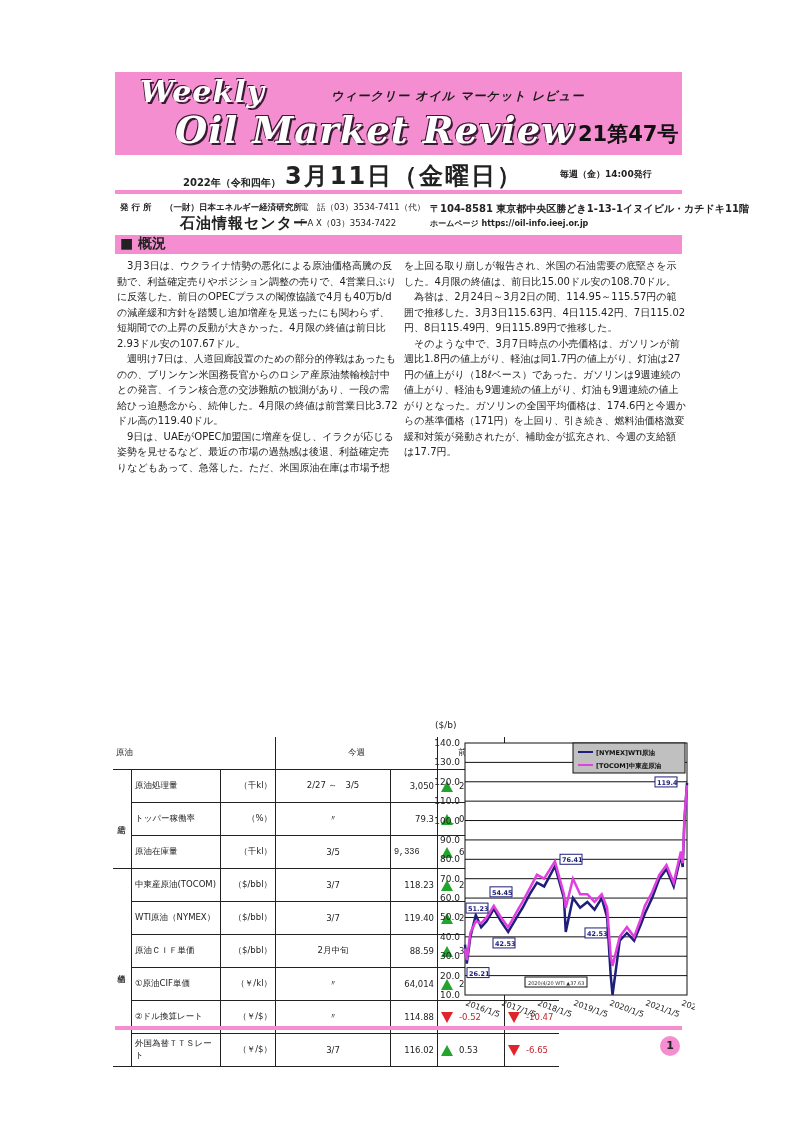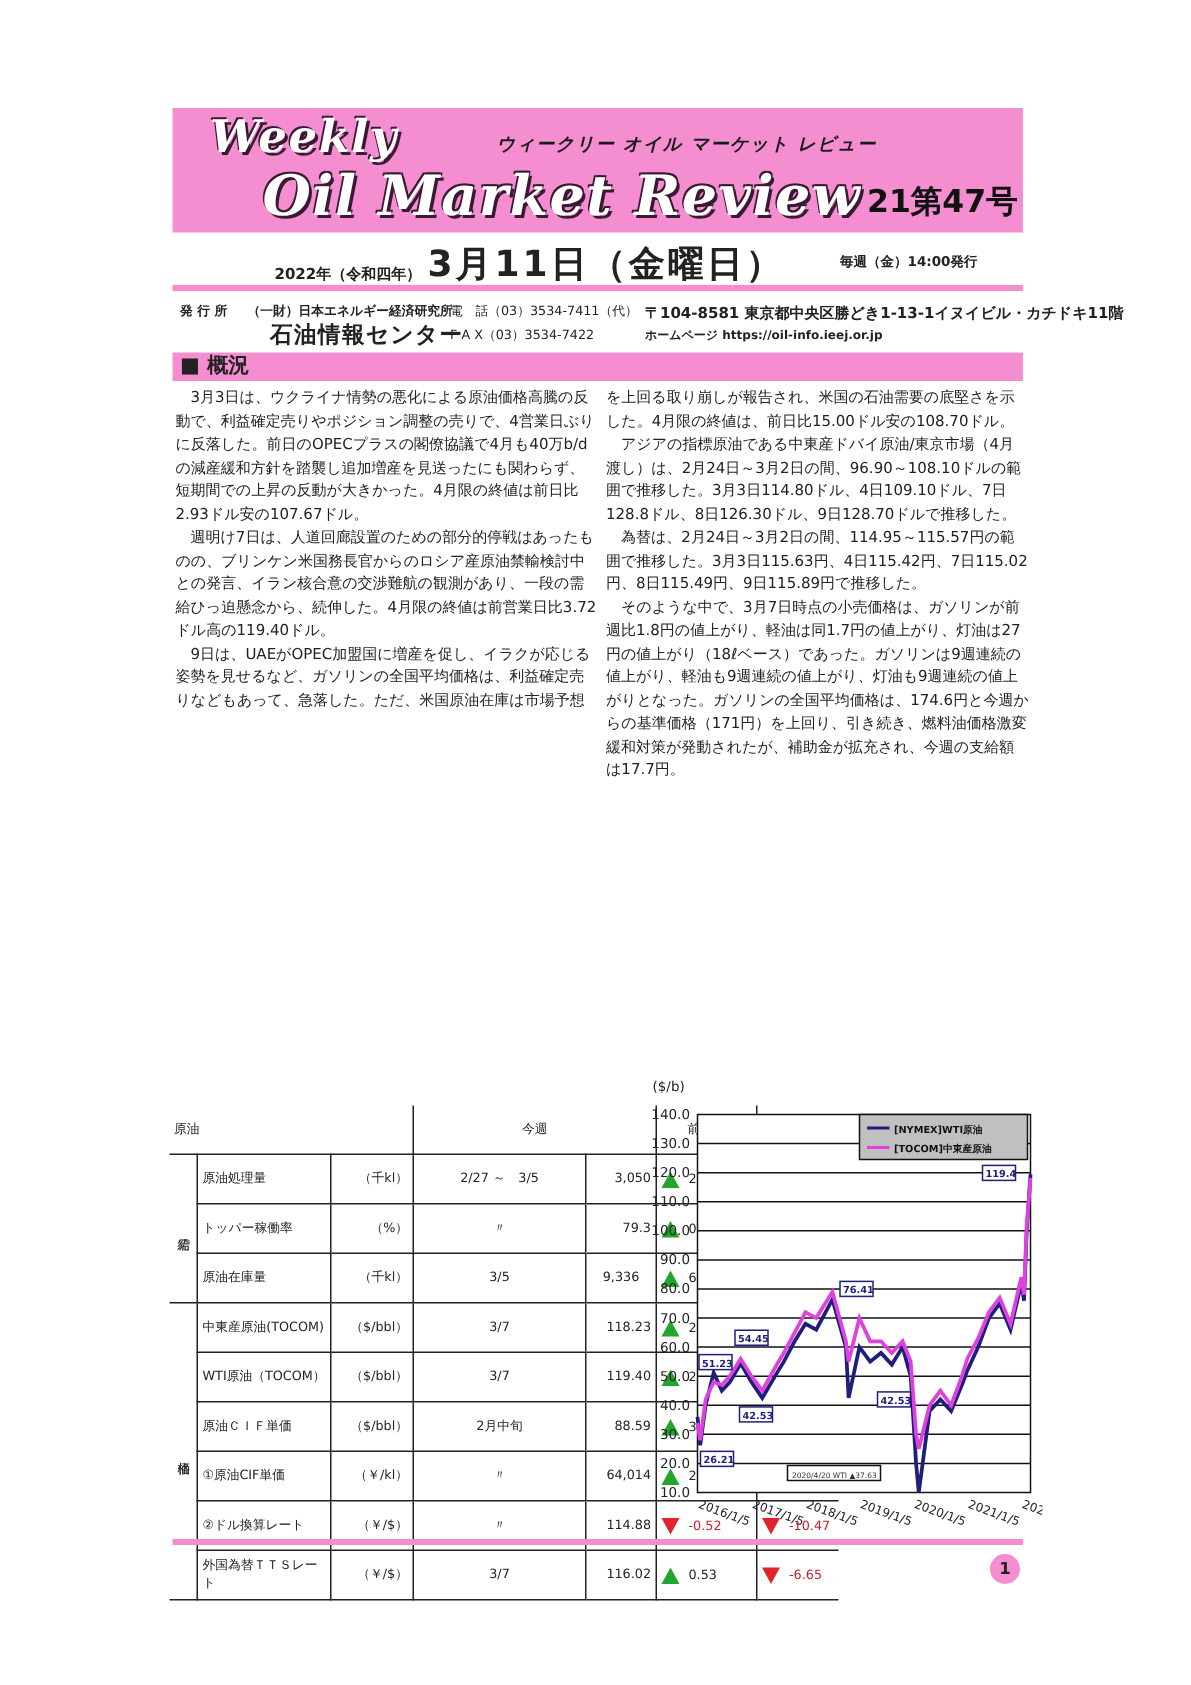--- a/index.html
+++ b/index.html
@@ -50,25 +50,24 @@
 <div class="abs pub" style="left:300px;top:218px;font-weight:normal;">F A X（03）3534-7422</div>
 <div class="abs pub" style="left:430px;top:202px;font-size:10px;">〒104-8581 東京都中央区勝どき1-13-1イヌイビル・カチドキ11階</div>
 <div class="abs pub" style="left:430px;top:218px;font-size:8px;">ホームページ https://oil-info.ieej.or.jp</div>
 
 <div class="abs sec-band"></div>
 <div class="abs sec-title">■ 概況</div>
 
 <div class="abs col" style="left:117px;top:258px;">
   <p>3月3日は、ウクライナ情勢の悪化による原油価格高騰の反動で、利益確定売りやポジション調整の売りで、4営業日ぶりに反落した。前日のOPECプラスの閣僚協議で4月も40万b/dの減産緩和方針を踏襲し追加増産を見送ったにも関わらず、短期間での上昇の反動が大きかった。4月限の終値は前日比2.93ドル安の107.67ドル。</p>
   <p>週明け7日は、人道回廊設置のための部分的停戦はあったものの、ブリンケン米国務長官からのロシア産原油禁輸検討中との発言、イラン核合意の交渉難航の観測があり、一段の需給ひっ迫懸念から、続伸した。4月限の終値は前営業日比3.72ドル高の119.40ドル。</p>
-  <p>9日は、UAEがOPEC加盟国に増産を促し、イラクが応じる姿勢を見せるなど、ガソリンの全国平均価格は、利益確定売りなどもあって、急落した。ただ、米国原油在庫は市場予想</p>
+  <p>9日は、UAEがOPEC加盟国に増産を促し、イラクが応じる姿勢を見せるなど、最近の市場の過熱感は後退、利益確定売りなどもあって、急落した。ただ、米国原油在庫は市場予想</p>
 </div>
 <div class="abs col" style="left:404px;top:258px;">
   <p style="text-indent:0">を上回る取り崩しが報告され、米国の石油需要の底堅さを示した。4月限の終値は、前日比15.00ドル安の108.70ドル。</p>
-  <p>アジアの指標原油である中東産ドバイ原油/東京市場（4月渡し）は、2月24日～3月2日の間、96.90～108.10ドルの範囲で推移した。3月3日114.80ドル、4日109.10ドル、7日128.8ドル、8日126.30ドル、9日128.70ドルで推移した。</p>
   <p>為替は、2月24日～3月2日の間、114.95～115.57円の範囲で推移した。3月3日115.63円、4日115.42円、7日115.02円、8日115.49円、9日115.89円で推移した。</p>
   <p>そのような中で、3月7日時点の小売価格は、ガソリンが前週比1.8円の値上がり、軽油は同1.7円の値上がり、灯油は27円の値上がり（18ℓベース）であった。ガソリンは9週連続の値上がり、軽油も9週連続の値上がり、灯油も9週連続の値上がりとなった。ガソリンの全国平均価格は、174.6円と今週からの基準価格（171円）を上回り、引き続き、燃料油価格激変緩和対策が発動されたが、補助金が拡充され、今週の支給額は17.7円。</p>
 </div>
 
 <div class="abs" style="left:113px;top:737px;">
   <table class="dt">
     <tbody>
         <tr>
       <td colspan="3" style="border-left:none;border-top:none;height:26px;">原油</td>
       <td colspan="2" style="text-align:center;border-top:none;width:155px;">今週</td>
@@ -91,37 +90,37 @@
           <td style="width:48px;text-align:right;border-left:none;border-top-style:dashed;">（%）</td>
           <td style="text-align:center;border-right-style:dashed;border-top-style:dashed;">〃</td>
           <td style="text-align:right;width:40px;border-top-style:dashed;">79.3</td>
           <td style="border-top-style:dashed;"><span class="up"></span><span class="">0.7</span></td>
           <td style="border-right:none;border-top-style:dashed;"><span class="up"></span><span class="" style="margin-left:12px">－</span></td>
         </tr>
         <tr>
           <td style="width:82px;border-top-style:dashed;">原油在庫量</td>
           <td style="width:48px;text-align:right;border-left:none;border-top-style:dashed;">（千kl）</td>
           <td style="text-align:center;border-right-style:dashed;border-top-style:dashed;">3/5</td>
-          <td style="text-align:center;width:40px;border-top-style:dashed;">9,336</td>
+          <td style="text-align:left;width:40px;border-top-style:dashed;font-family:Liberation Mono, monospace;">9,336</td>
           <td style="border-top-style:dashed;"><span class="up"></span><span class="">69</span></td>
           <td style="border-right:none;border-top-style:dashed;"><span class="dn"></span><span class="" style="margin-left:12px">－</span></td>
         </tr>
       </tbody>
     <tbody id="grp1">
         <tr>
           <td rowspan="6" style="width:10px;text-align:center;border-left:none;writing-mode:vertical-rl;">価格</td>
           <td style="width:82px;">中東産原油(TOCOM)</td>
           <td style="width:48px;text-align:right;border-left:none;">（$/bbl）</td>
           <td style="text-align:center;border-right-style:dashed;">3/7</td>
           <td style="text-align:right;width:40px;">118.23</td>
           <td style=""><span class="up"></span><span class="">25.07</span></td>
           <td style="border-right:none;"><span class="up"></span><span class="" style="">49.5</span></td>
         </tr>
         <tr>
-          <td style="width:82px;border-top-style:dashed;">WTI原油（TOCOM）</td>
+          <td style="width:82px;border-top-style:dashed;">WTI原油（NYMEX）</td>
           <td style="width:48px;text-align:right;border-left:none;border-top-style:dashed;">（$/bbl）</td>
           <td style="text-align:center;border-right-style:dashed;border-top-style:dashed;">3/7</td>
           <td style="text-align:right;width:40px;border-top-style:dashed;">119.40</td>
           <td style="border-top-style:dashed;"><span class="up"></span><span class="">23.68</span></td>
           <td style="border-right:none;border-top-style:dashed;"><span class="up"></span><span class="" style="">54.4</span></td>
         </tr>
         <tr>
           <td style="width:82px;border-top-style:dashed;">原油ＣＩＦ単価</td>
           <td style="width:48px;text-align:right;border-left:none;border-top-style:dashed;">（$/bbl）</td>
           <td style="text-align:center;border-right-style:dashed;border-top-style:dashed;">2月中旬</td>

